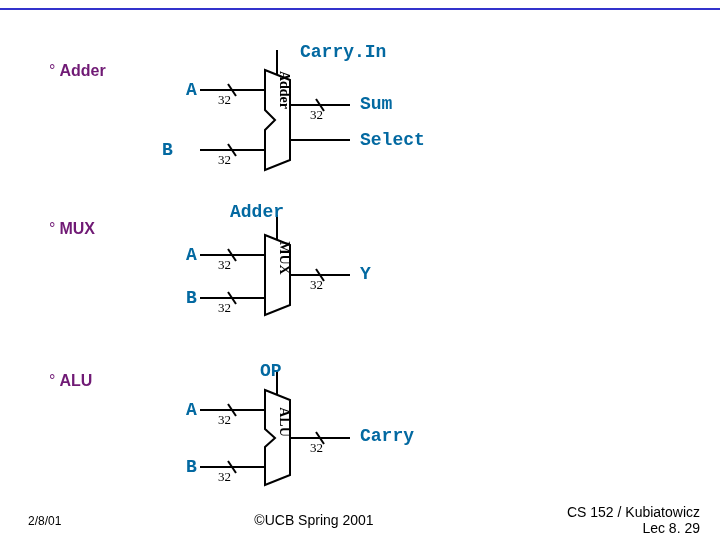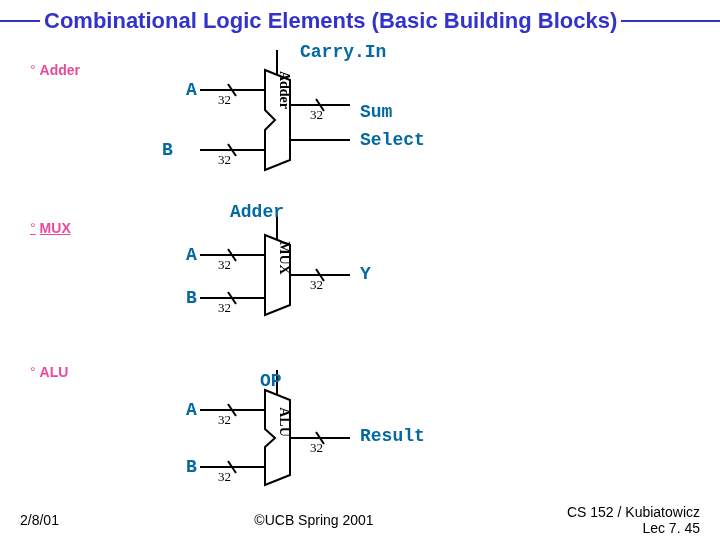--- a/index.html
+++ b/index.html
@@ -28,22 +28,23 @@
   .title-text {
     color: #3333cc;
     font-weight: bold;
     font-size: 22px;
     padding: 0 4px;
     white-space: nowrap;
   }
   .bullet {
     position: absolute;
     font-weight: bold;
-    font-size: 14px;
-    color: #ec4899;
+    font-size: 16px;
+    color: #701a75;
+    margin-left: 19px;
   }
   .deg {
     font-weight: normal;
     margin-right: 4px;
   }
   .label {
     position: absolute;
     font-family: Liberation Mono, monospace;
     font-weight: bold;
     font-size: 18px;
@@ -51,23 +52,23 @@
   }
   .labelsm {
     position: absolute;
     font-family: "Times New Roman", serif;
     font-weight: normal;
     font-size: 13px;
     color: #000;
   }
   .footer-left {
     position: absolute;
-    left: 20px;
+    left: 28px;
     bottom: 12px;
-    font-size: 14px;
+    font-size: 12px;
     color: #000;
   }
   .footer-center {
     position: absolute;
     left: 0;
     width: 628px;
     bottom: 12px;
     text-align: center;
     font-size: 14px;
     color: #000;
@@ -90,21 +91,20 @@
     font-weight: bold;
     font-size: 14px;
     text-anchor: middle;
   }
 </style>
 </head>
 <body>
 
 <div class="title-row">
   <div class="title-line" style="flex:0 0 40px"></div>
-  <div class="title-text">Combinational Logic Elements (Basic Building Blocks)</div>
   <div class="title-line"></div>
 </div>
 
 <div class="bullet" style="top:62px; left:30px;">
   <span class="deg">°</span><span>Adder</span>
 </div>
 
 <svg class="block" style="left:180px; top:50px;" width="260" height="140">
 
   <path d="M85 20 L110 30 L110 110 L85 120 L85 80 L95 70 L85 60 Z" fill="none" stroke="#000" stroke-width="2"></path>
@@ -124,24 +124,24 @@
 
   <text x="100" y="40" class="vlabel" transform="rotate(90 100 40)">Adder</text>
 </svg>
 
 <div class="label" style="top:42px; left:300px;">Carry.In</div>
 <div class="label" style="top:80px; left:186px;">A</div>
 <div class="label" style="top:140px; left:162px;">B</div>
 <div class="labelsm" style="top:92px; left:218px;">32</div>
 <div class="labelsm" style="top:152px; left:218px;">32</div>
 <div class="labelsm" style="top:107px; left:310px;">32</div>
-<div class="label" style="top:94px; left:360px;margin-top:8px;">Sum</div>
+<div class="label" style="top:94px; left:360px;">Sum</div>
 <div class="label" style="top:130px; left:360px;">Select</div>
 
-<div class="bullet" style="top:220px; left:30px;text-decoration:underline;">
+<div class="bullet" style="top:220px; left:30px;">
   <span class="deg">°</span><span>MUX</span>
 </div>
 
 <svg class="block" style="left:180px; top:220px;" width="260" height="120">
 
   <path d="M85 15 L110 25 L110 85 L85 95 Z" fill="none" stroke="#000" stroke-width="2"></path>
 
   <line x1="97" y1="-5" x2="97" y2="19" stroke="#000" stroke-width="2"></line>
 
   <line x1="20" y1="35" x2="85" y2="35" stroke="#000" stroke-width="2"></line>
@@ -157,21 +157,21 @@
 </svg>
 
 <div class="label" style="top:202px; left:230px;">Adder</div>
 <div class="label" style="top:245px; left:186px;">A</div>
 <div class="label" style="top:288px; left:186px;">B</div>
 <div class="labelsm" style="top:257px; left:218px;">32</div>
 <div class="labelsm" style="top:300px; left:218px;">32</div>
 <div class="labelsm" style="top:277px; left:310px;">32</div>
 <div class="label" style="top:264px; left:360px;">Y</div>
 
-<div class="bullet" style="top:364px; left:30px;text-align:center;">
+<div class="bullet" style="top:372px; left:30px;text-align:center;">
   <span class="deg">°</span><span>ALU</span>
 </div>
 
 <svg class="block" style="left:180px; top:375px;" width="260" height="130">
 
   <path d="M85 15 L110 25 L110 100 L85 110 L85 72 L95 63 L85 54 Z" fill="none" stroke="#000" stroke-width="2"></path>
 
   <line x1="97" y1="-5" x2="97" y2="19" stroke="#000" stroke-width="2"></line>
 
   <line x1="20" y1="35" x2="85" y2="35" stroke="#000" stroke-width="2"></line>
@@ -179,26 +179,26 @@
 
   <line x1="20" y1="92" x2="85" y2="92" stroke="#000" stroke-width="2"></line>
   <line x1="48" y1="86" x2="56" y2="98" stroke="#000" stroke-width="2"></line>
 
   <line x1="110" y1="63" x2="170" y2="63" stroke="#000" stroke-width="2"></line>
   <line x1="136" y1="57" x2="144" y2="69" stroke="#000" stroke-width="2"></line>
 
   <text x="100" y="47" class="vlabel" transform="rotate(90 100 47)">ALU</text>
 </svg>
 
-<div class="label" style="top:371px; left:260px;">OP</div>
+<div class="label" style="top:361px; left:260px;">OP</div>
 <div class="label" style="top:400px; left:186px;">A</div>
 <div class="label" style="top:457px; left:186px;">B</div>
 <div class="labelsm" style="top:412px; left:218px;">32</div>
 <div class="labelsm" style="top:469px; left:218px;">32</div>
 <div class="labelsm" style="top:440px; left:310px;">32</div>
-<div class="label" style="top:426px; left:360px;">Result</div>
+<div class="label" style="top:426px; left:360px;">Carry</div>
 
 <div class="footer-left">2/8/01</div>
 <div class="footer-center">©UCB Spring 2001</div>
 <div class="footer-right">
   <span>CS 152 / Kubiatowicz</span><br>
-  <span>Lec 7. 45</span>
+  <span>Lec 8. 29</span>
 </div>
 
 </body></html>

